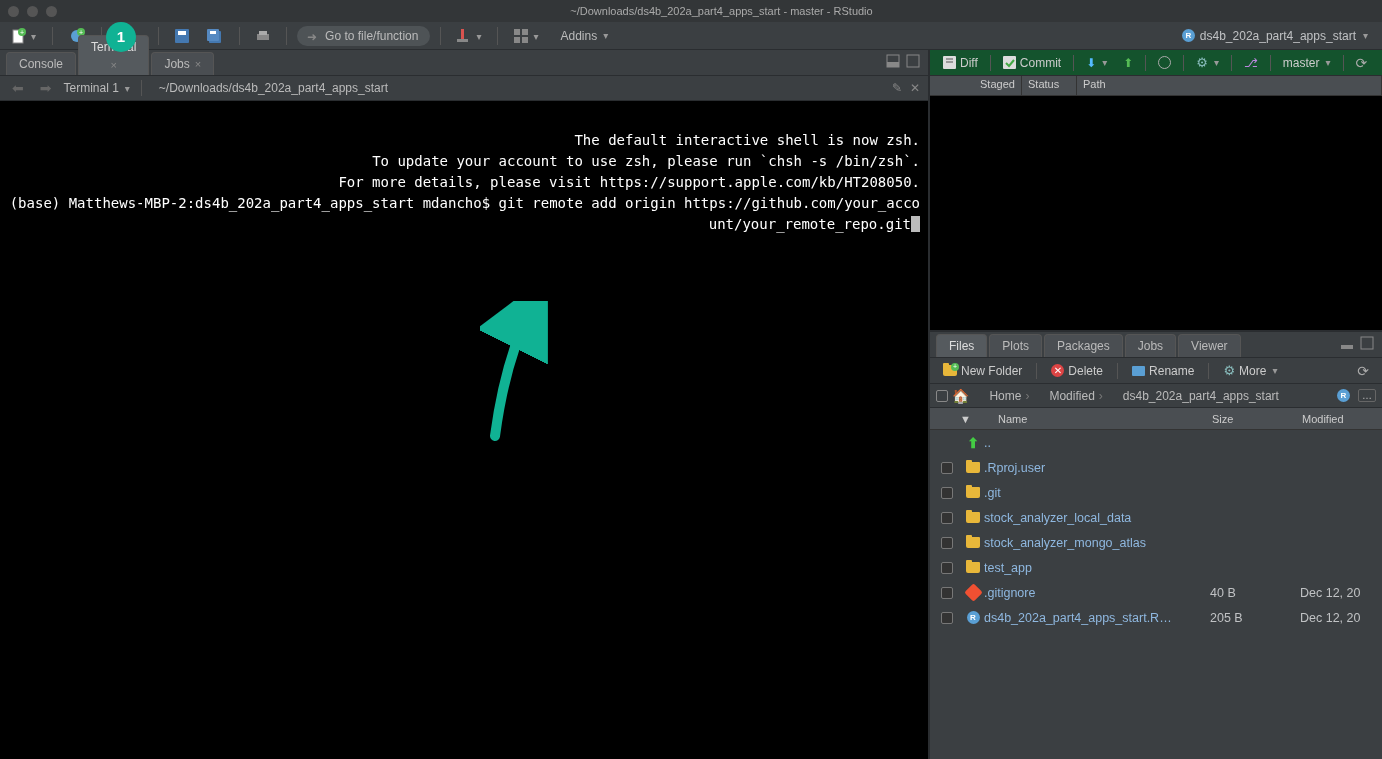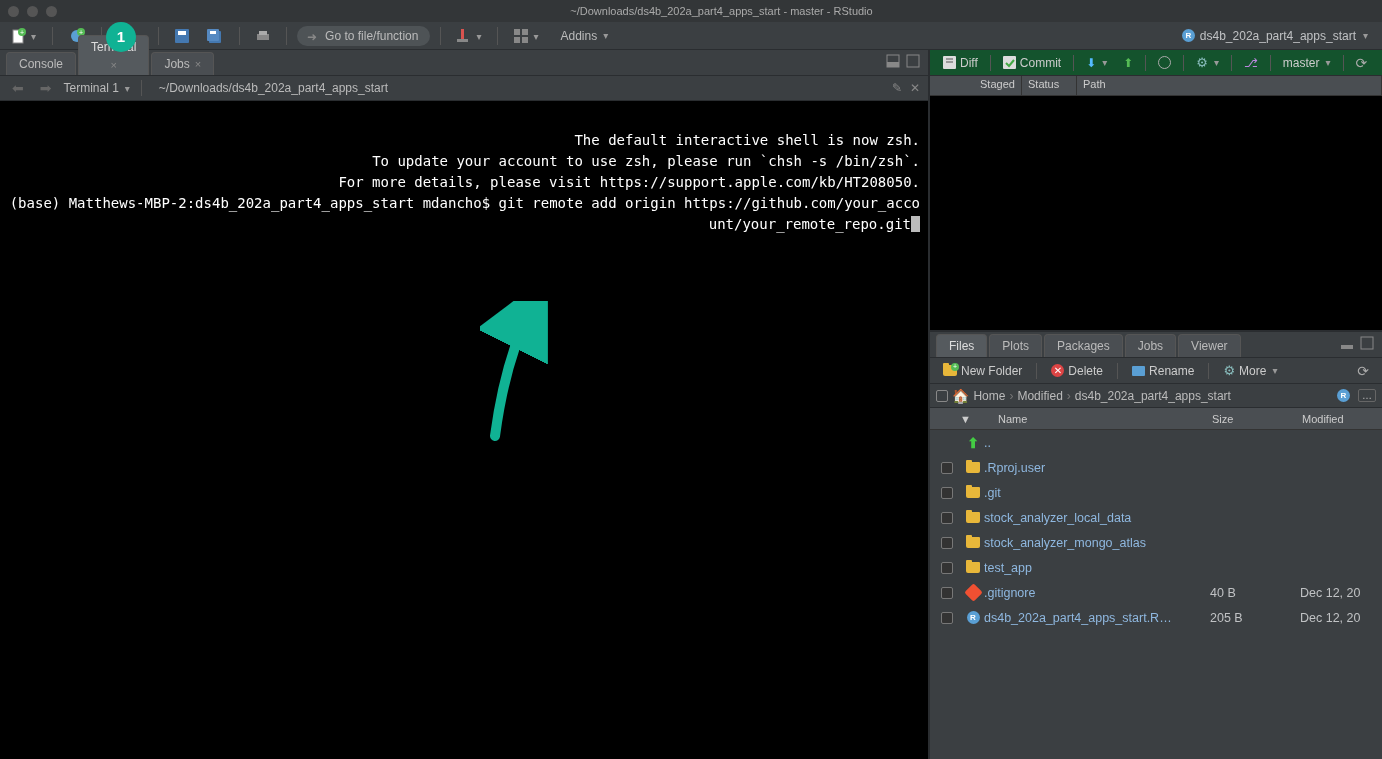--- a/index.html
+++ b/index.html
@@ -61,21 +61,21 @@
   .git-h { padding: 2px 6px; border-right: 1px solid #333; }
   .git-body { flex: 1; background: #000; }
   
   
   .files-toolbar { height: 26px; background: #3b3f42; display: flex; align-items: center; padding: 0 6px; gap: 4px; border-bottom: 1px solid #2a2d30; }
   .files-btn { display: flex; align-items: center; gap: 4px; padding: 2px 7px; color: #ccc; cursor: pointer; font-size: 12px; }
   
   
   .breadcrumb { height: 24px; background: #3b3f42; display: flex; align-items: center; gap: 4px; padding: 0 6px; font-size: 12px; color: #bbb; border-bottom: 1px solid #2a2d30; }
   .crumb-sep { color: #777; }
-  .crumb { cursor: pointer; }
+  .crumb { cursor: pointer; margin-left: 16px; }
   
   
   .file-header { height: 22px; background: #4a4e52; display: flex; align-items: center; font-size: 11px; color: #ccc; border-bottom: 1px solid #333; }
   .fh-check { width: 30px; text-align: center; }
   .fh-sort { width: 22px; }
   .fh-name { flex: 1; padding-left: 4px; margin-left: 12px; }
   .fh-size { width: 90px; }
   .fh-mod { width: 80px; }
   
   .file-list { flex:1; background: #3b3f42; overflow: hidden; }

